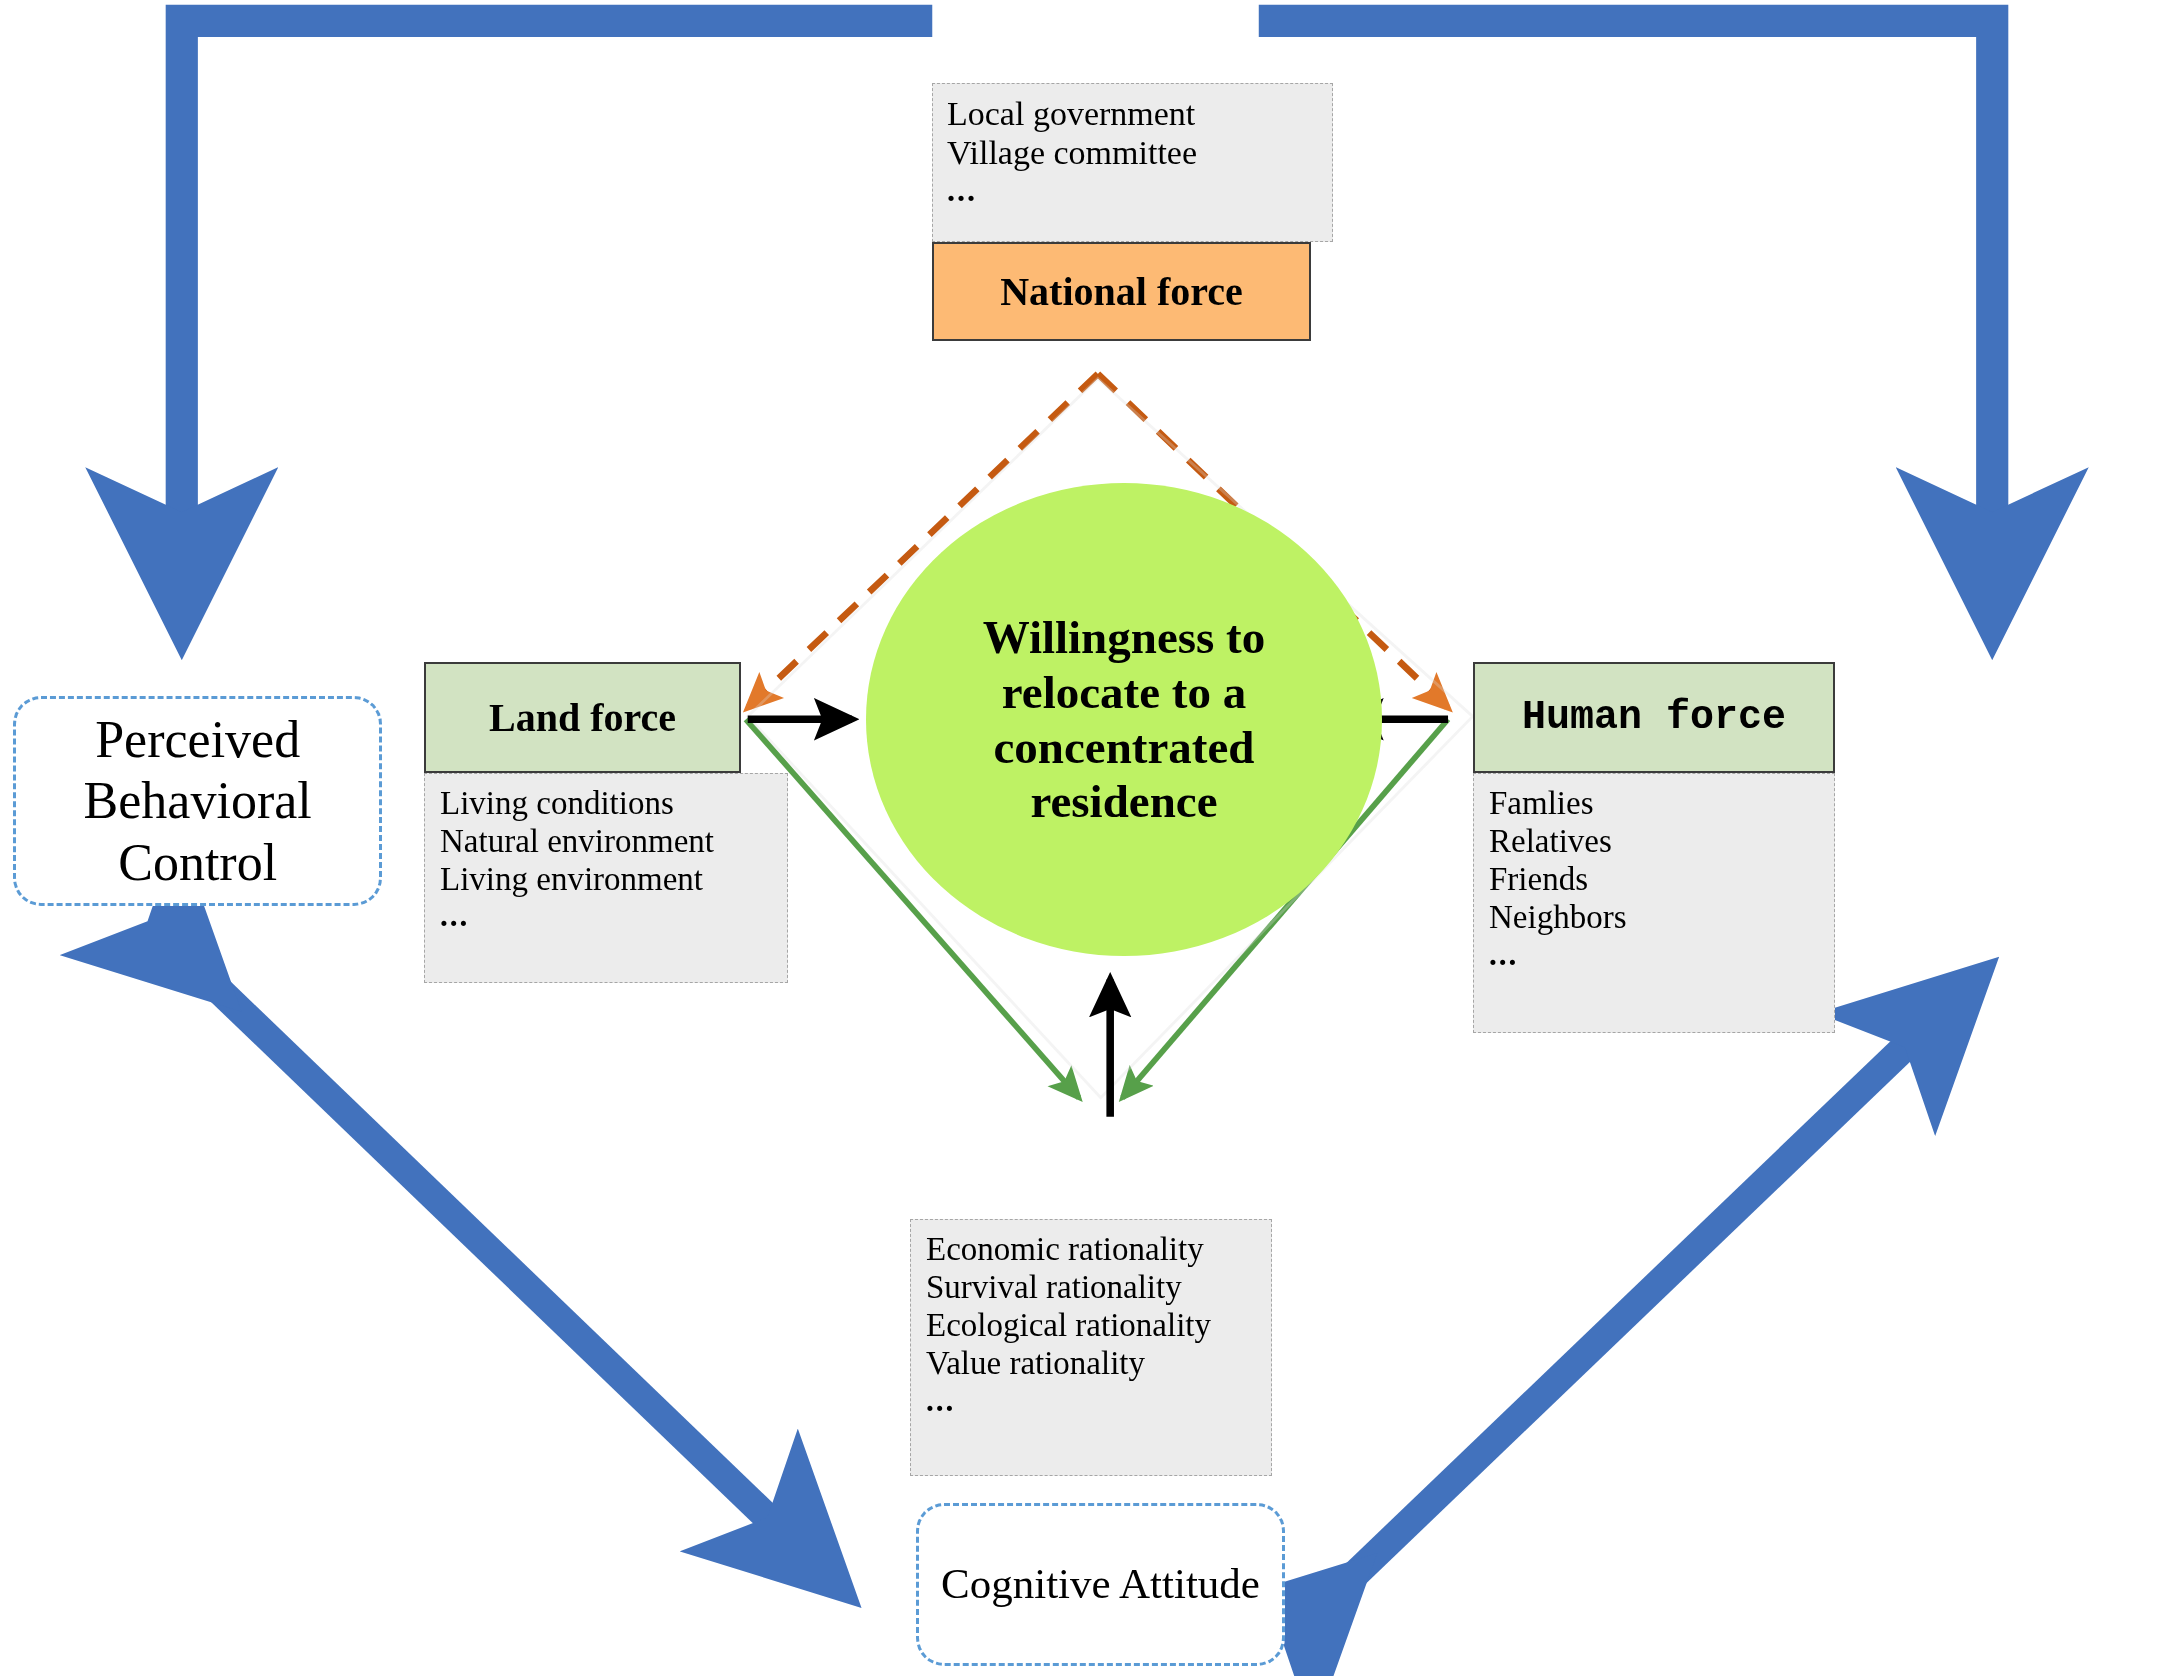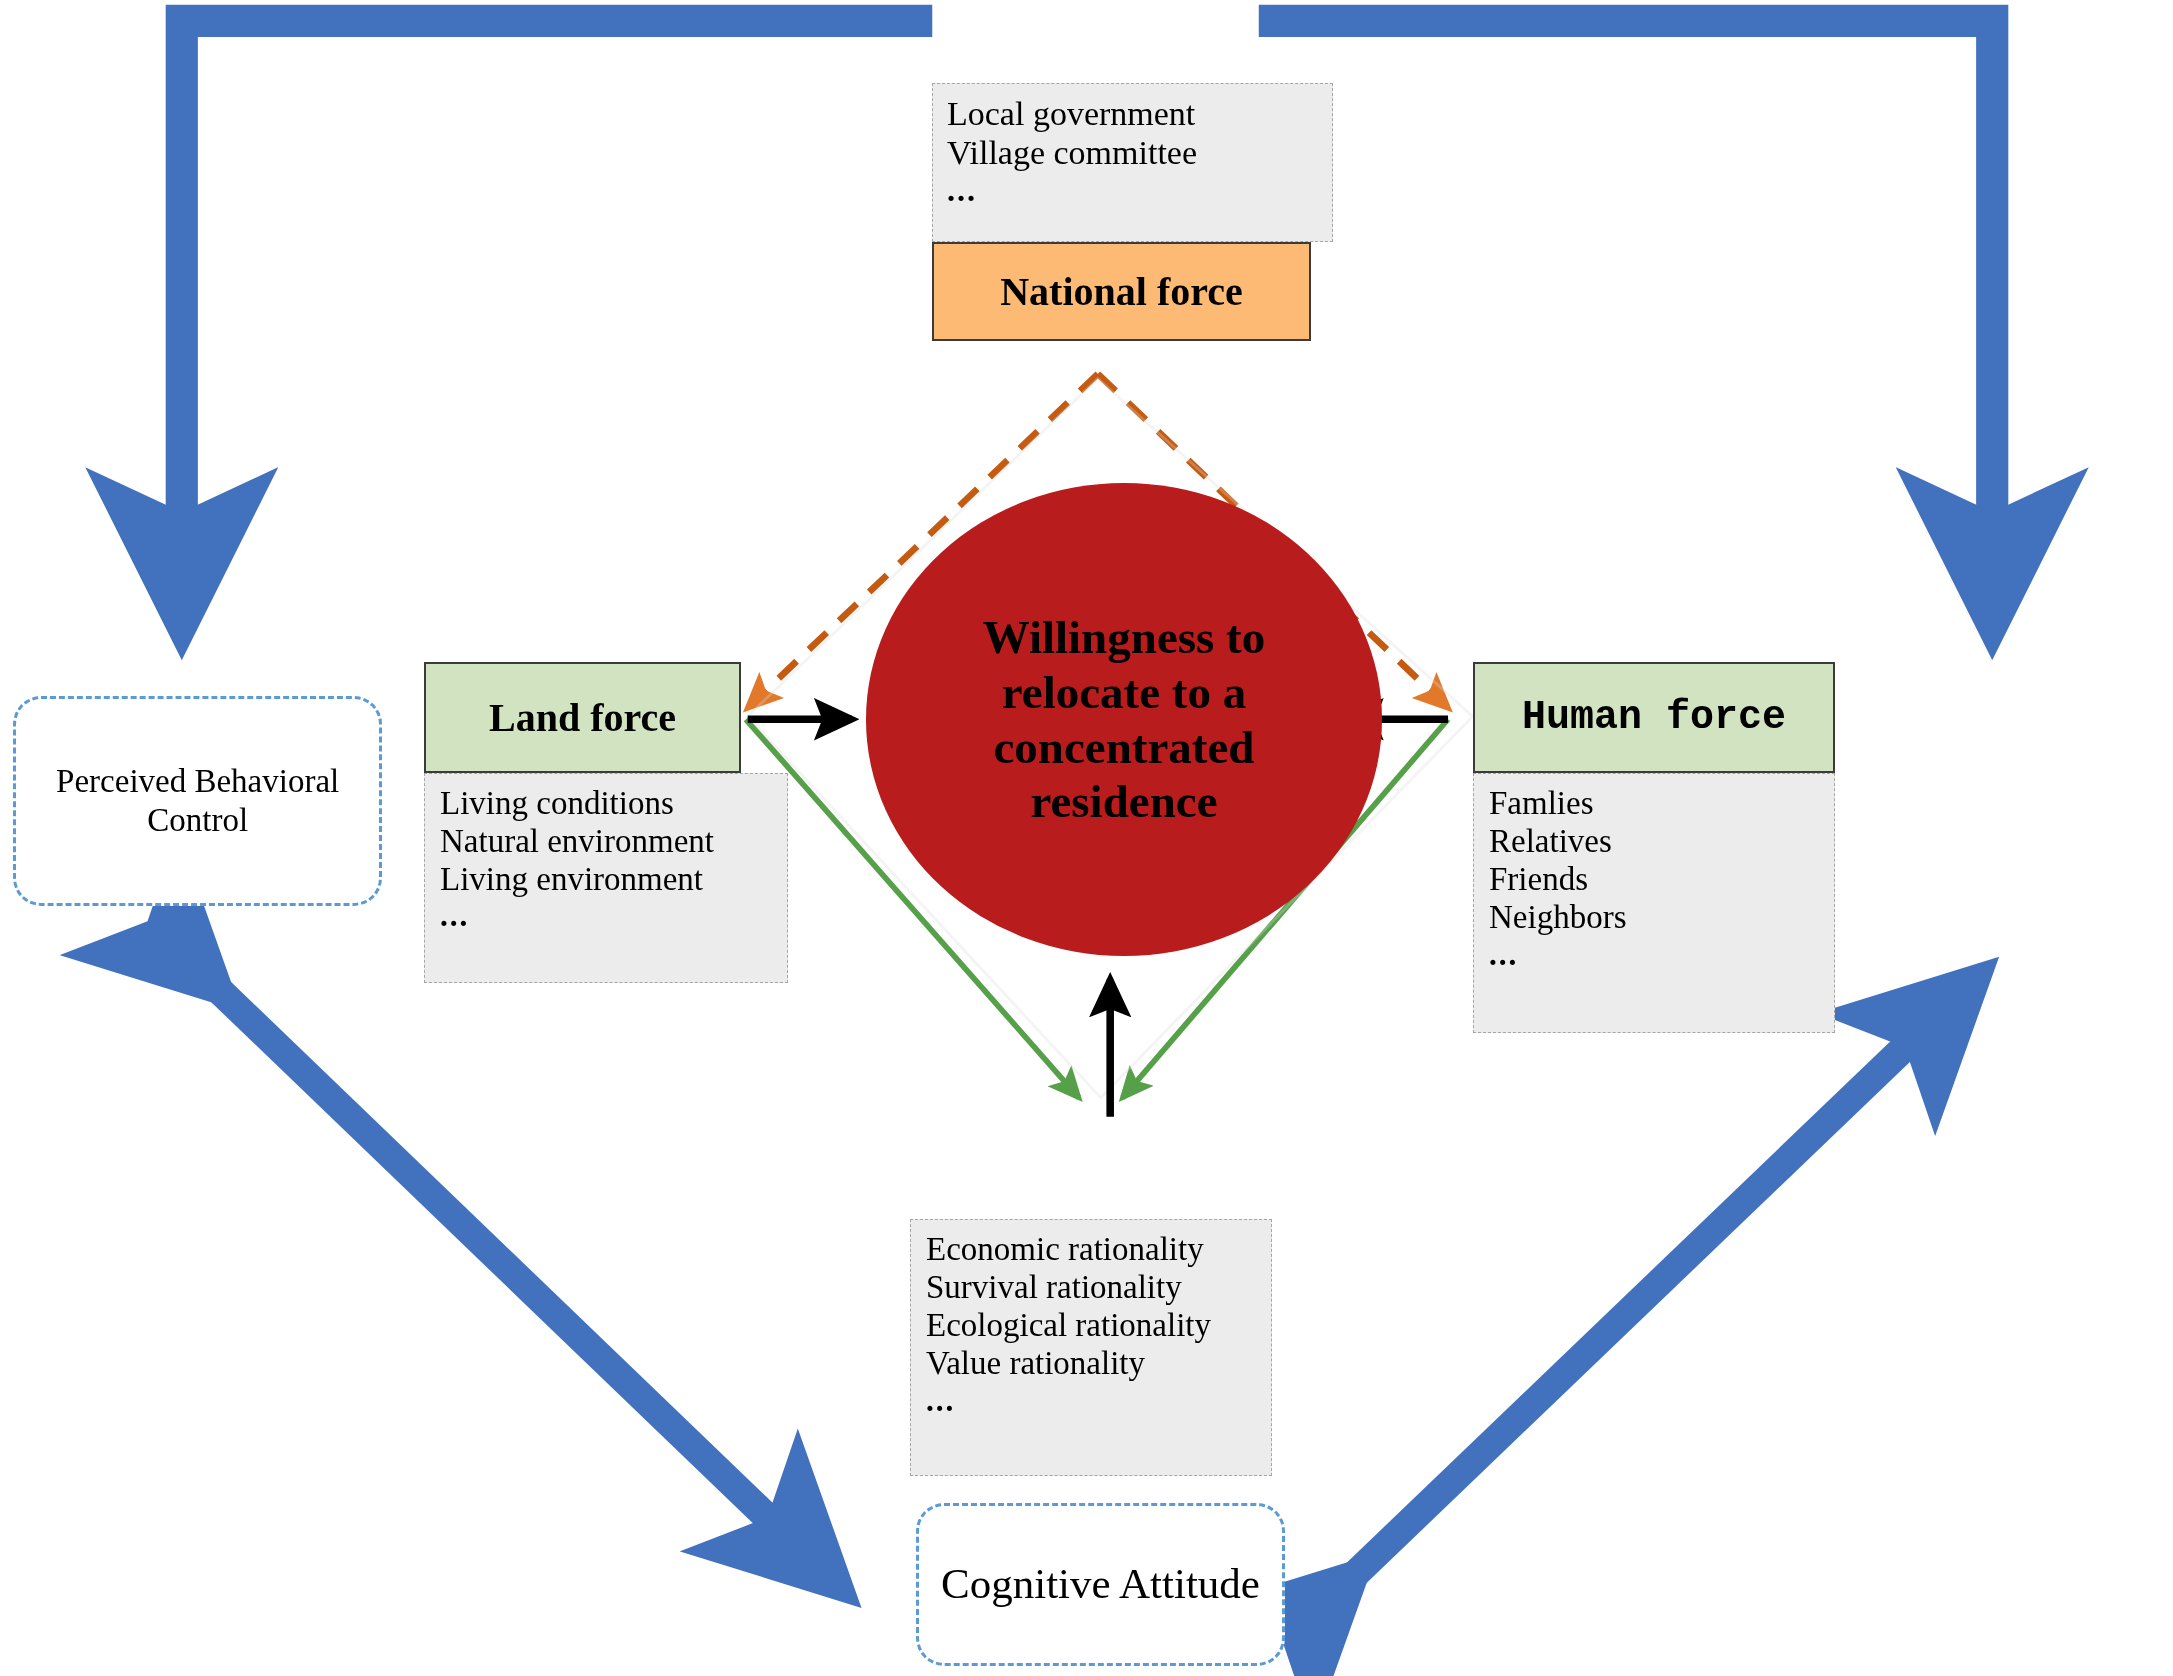--- a/index.html
+++ b/index.html
@@ -38,21 +38,21 @@
     border:3.8px dashed #5b9bd5;
     border-radius:28px;
     display:flex;align-items:center;justify-content:center;
     text-align:center;line-height:1.18;
     background:#ffffff;
   }
 
   
   .circle{
     border-radius:50%;
-    background:#b91c1c;
+    background:#bef264;
     display:flex;align-items:center;justify-content:center;
     text-align:center;font-weight:bold;line-height:1.16;
   }
 </style>
 </head>
 <body>
 
 <div id="canvas">
 
   <svg class="layer" viewBox="0 0 2297 1772">
@@ -153,21 +153,21 @@
     <div class="li">Survival rationality</div>
     <div class="li">Ecological rationality</div>
     <div class="li">Value rationality</div>
     <div class="dots">...</div>
   </div>
 
   <div class="node circle" style="left:866px;top:483px;width:516px;height:473px;font-size:47px;padding:0 42px;box-sizing:border-box;">
     <span>Willingness to relocate to a concentrated residence</span>
   </div>
 
-  <div class="node tpb-box" style="left:13.2px;top:696px;width:369px;height:210px;font-size:33px;padding:0 24.6px;box-sizing:border-box;">
+  <div class="node tpb-box" style="left:13.2px;top:696px;width:369px;height:210px;font-size:52px;padding:0 24.6px;box-sizing:border-box;">
     <span>Perceived Behavioral Control</span>
   </div>
 
 
   <div class="node tpb-box" style="left:916px;top:1503px;width:369px;height:163px;font-size:43px;padding:0 19px;box-sizing:border-box;">
     <span>Cognitive Attitude</span>
   </div>
 
 </div>
 

